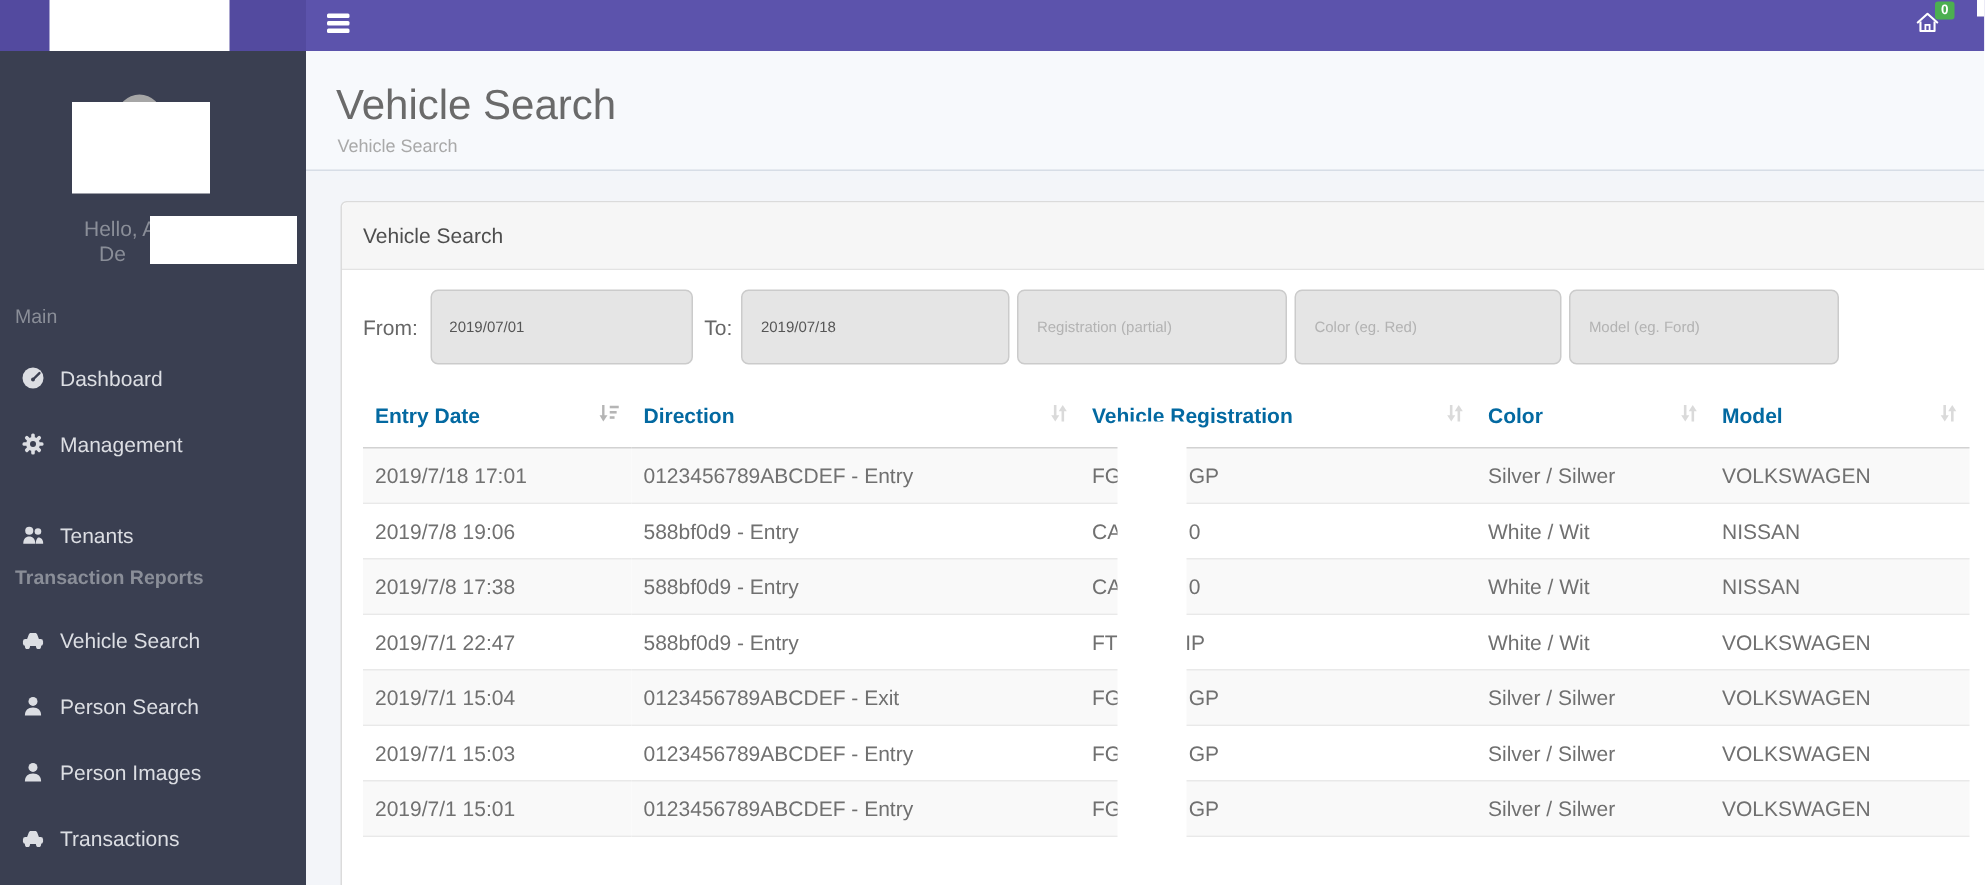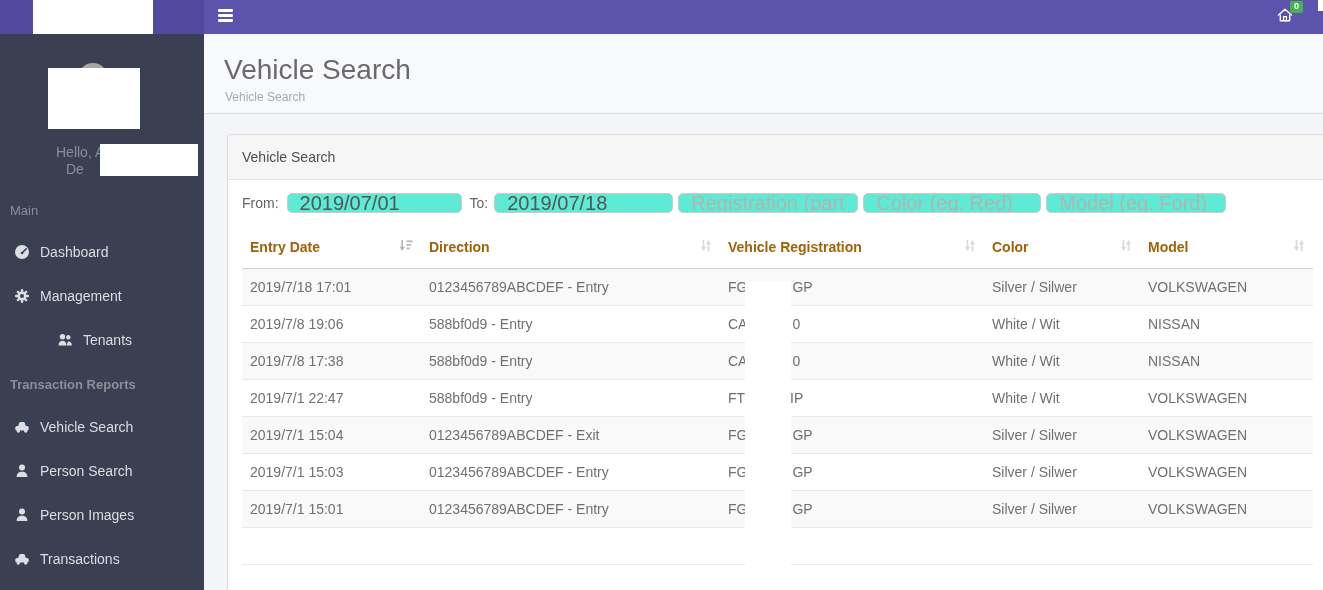--- a/index.html
+++ b/index.html
@@ -32,35 +32,35 @@
   .content { position:absolute; left:0; top:79px; width:1119px; height:477px; background:#F3F5F9; border-top:1px solid #D7DDE6; }
 
   .panel { position:absolute; left:23px; top:20px; width:1200px; height:620px; background:#fff;
            border:1px solid #DBDBDB; border-radius:4px; }
   .panel-heading { height:45px; line-height:45px; background:#F6F6F6; border-bottom:1px solid #E3E3E3;
                    padding-left:14px; font-size:14px; color:#4E4E4E; border-radius:4px 4px 0 0; }
   .panel-body { padding:13px 14px; }
 
   .filters { display:flex; align-items:center; }
   .filters label { font-size:14px; color:#666; }
-  .filters input { height:20px; border:1px solid #CBCBCB; border-radius:5px; padding:0 12px;
-                   font-size:20px; color:#555; font-family:"Liberation Sans", sans-serif; outline:none; background:#5eead4; }
+  .filters input { height:50px; border:1px solid #CBCBCB; border-radius:5px; padding:0 12px;
+                   font-size:10px; color:#555; font-family:"Liberation Sans", sans-serif; outline:none; background:#e5e5e5; }
   .filters input::placeholder { color:#B3B3B3; opacity:1; }
   .lab-from { margin-right:8px; }
   .in-from { width:175px; margin-right:8px; }
   .lab-to { margin-right:6px; }
   .in-to { width:179px; }
   .in-reg { width:180px; margin-left:5px; }
   .in-color { width:178px; margin-left:5px; }
   .in-model { width:180px; margin-left:5px; }
 
   table.results { margin-top:13px; width:1071px; border-collapse:collapse; table-layout:fixed; }
   table.results th { height:42px; border-bottom:1px solid #D2D2D2; padding:0 8px; vertical-align:middle; }
   table.results th .th-inner { display:flex; align-items:center; justify-content:space-between;
-                               font-size:14px; font-weight:bold; color:#a16207; }
+                               font-size:14px; font-weight:bold; color:#0369a1; }
   table.results td { height:37px; padding:0 8px; font-size:14px; color:#707070;
                      border-bottom:1px solid #E9E9E9; vertical-align:middle; white-space:nowrap; }
   table.results tbody tr:nth-child(odd) { background:#F9F9F9; }
   .reg-gap { display:inline-block; width:45px; }
 
   
   .redaction { position:absolute; background:#fff; z-index:20; }
   .red-logo { left:33px; top:0; width:120px; height:34px; z-index:30; }
   .red-avatar { left:48px; top:68px; width:92px; height:61px; }
   .red-name { left:100px; top:144px; width:98px; height:32px; }
@@ -116,21 +116,21 @@
     <div class="nav-item" style="top:203px;">
       <span class="icon">
         <svg width="16" height="16" viewBox="0 0 16 16">
             <circle cx="8" cy="8" r="7" fill="#DCDEE3"></circle>
             <line x1="8" y1="9" x2="12.3" y2="4.7" stroke="#3A3F51" stroke-width="1.6" stroke-linecap="round"></line>
             <circle cx="8" cy="9" r="1.3" fill="#3A3F51"></circle>
           </svg>
       </span>
       <span class="lbl">Dashboard</span>
     </div>
-    <div class="nav-item" style="top:291px;padding-left:43px;">
+    <div class="nav-item" style="top:308px;">
       <span class="icon">
         <svg width="16" height="16" viewBox="0 0 16 16" fill="#DCDEE3">
             <circle cx="5.5" cy="4.8" r="2.7"></circle>
             <path d="M1.5 13.5 C1.5 10.3 3.2 8.7 5.5 8.7 C7.8 8.7 9.5 10.3 9.5 13.5 Z"></path>
             <circle cx="11.3" cy="5.3" r="2.2"></circle>
             <path d="M9.8 13.5 C9.9 11 11 9.4 11.6 9.4 C13.5 9.4 14.8 10.8 14.8 13.5 Z"></path>
           </svg>
       </span>
       <span class="lbl">Tenants</span>
     </div>

